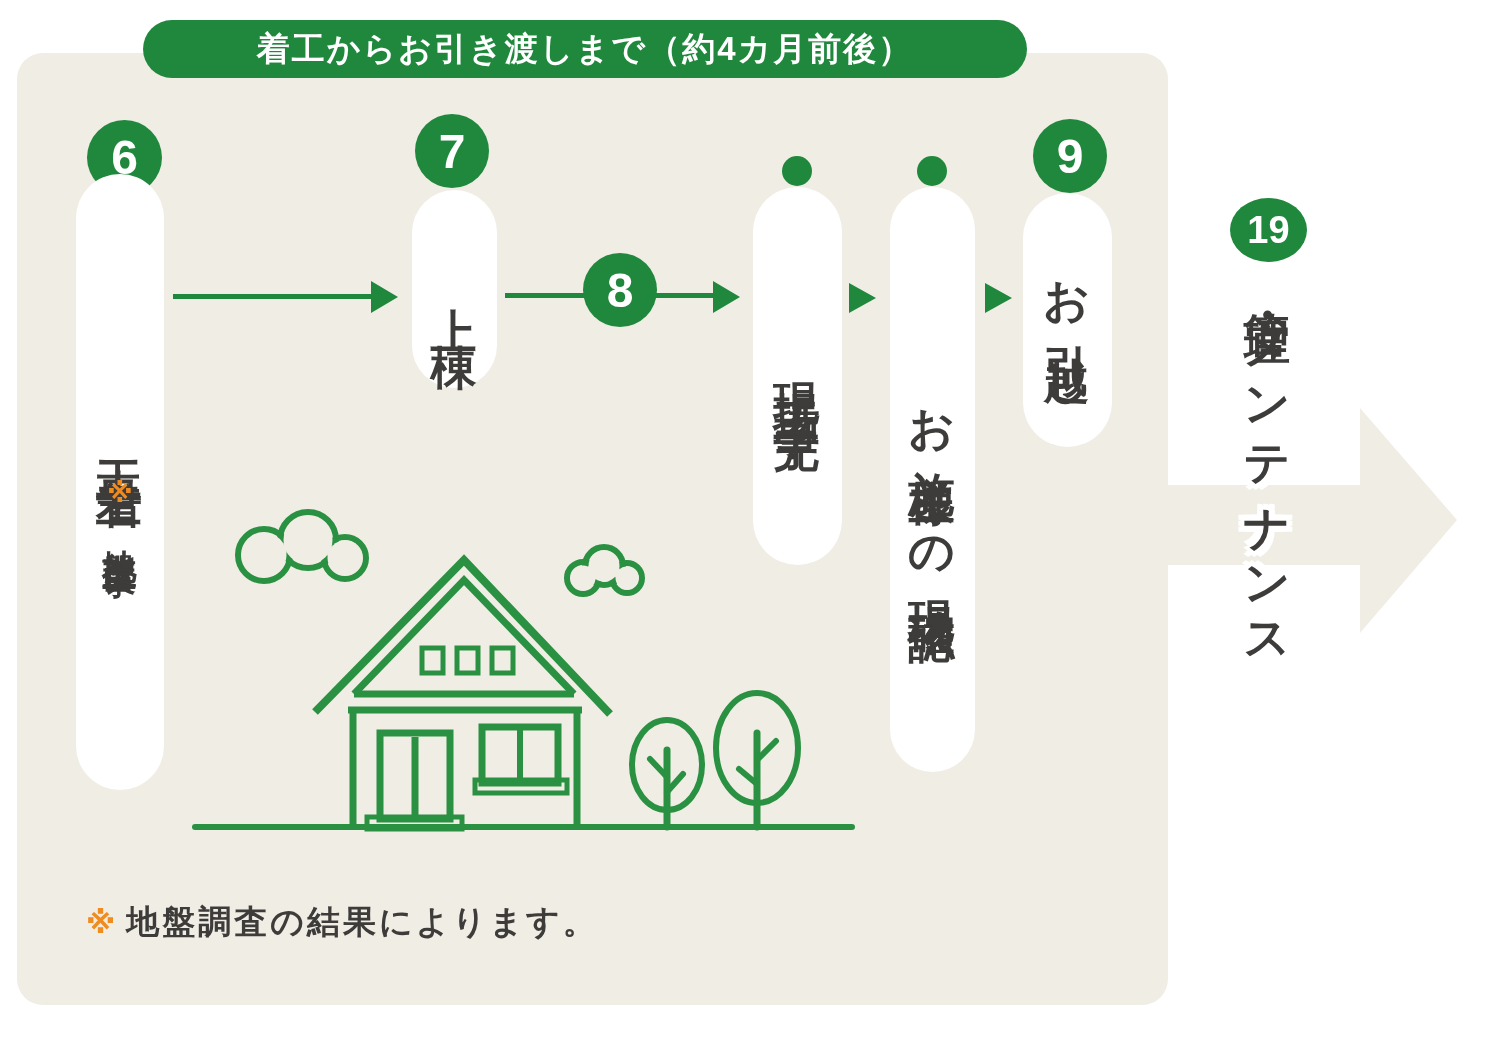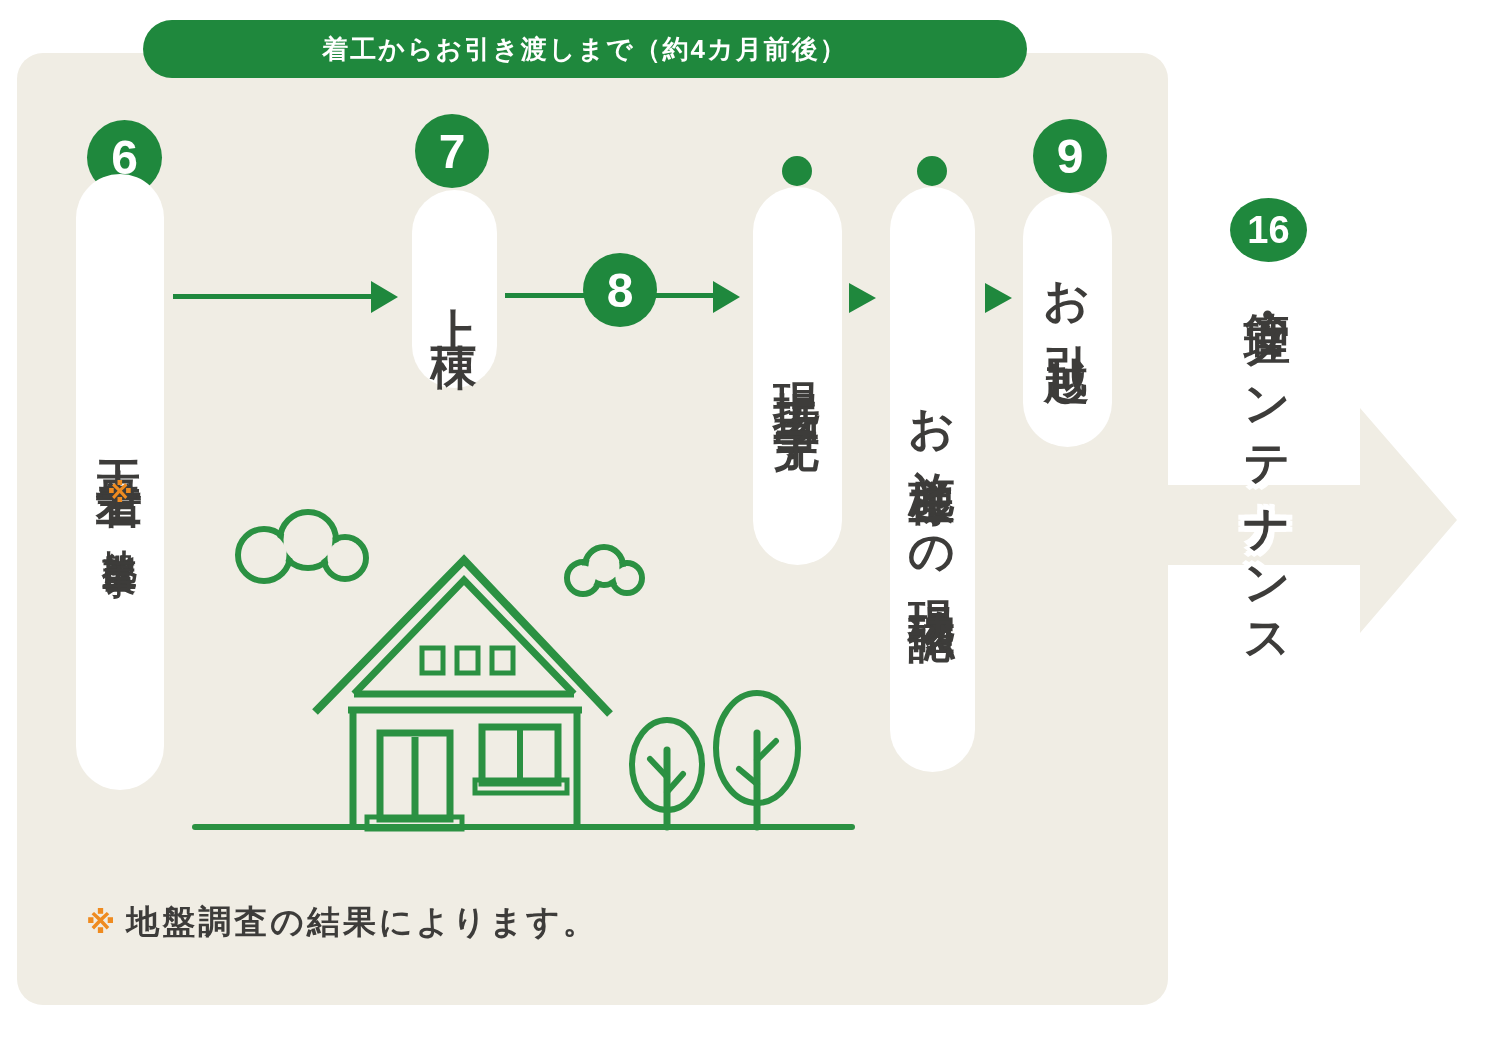--- a/index.html
+++ b/index.html
@@ -12,21 +12,21 @@
   html,body{margin:0;padding:0;background:#fff;}
   .canvas{
     position:relative;width:1500px;height:1039px;background:#ffffff;overflow:hidden;
     font-family:"Liberation Sans","DejaVu Sans",sans-serif;color:var(--dark);
   }
   .panel{position:absolute;left:17px;top:53px;width:1151px;height:952px;
     background:var(--panel);border-radius:26px;}
   .big-arrow{position:absolute;left:1120px;top:405px;width:340px;height:230px;}
   .banner{position:absolute;left:143px;top:20px;width:884px;height:58px;background:var(--green);
     border-radius:29px;display:flex;align-items:center;justify-content:center;}
-  .banner-text{color:#fff;font-size:26px;font-weight:800;letter-spacing:2px;white-space:nowrap;}
+  .banner-text{color:#fff;font-size:33px;font-weight:800;letter-spacing:2px;white-space:nowrap;}
   .num{position:absolute;background:var(--green);border-radius:50%;color:#fff;font-weight:700;
     display:flex;align-items:center;justify-content:center;}
   .n6{left:87px;top:120px;width:75px;height:75px;font-size:48px;}
   .n7{left:415px;top:114px;width:74px;height:74px;font-size:48px;}
   .n8{left:583px;top:253px;width:74px;height:74px;font-size:48px;}
   .n9{left:1033px;top:119px;width:74px;height:74px;font-size:48px;}
   .n10{left:1230px;top:198px;width:77px;height:64px;font-size:38px;border-radius:50%;}
   .dot{position:absolute;width:30px;height:30px;border-radius:50%;background:var(--green);}
   .dot1{left:782px;top:156px;}
   .dot2{left:917px;top:156px;}
@@ -131,21 +131,21 @@
   <div class="num n9">
     <span>9</span>
   </div>
   <div class="pill pill9">
     <div class="vcol">
       <span class="t-move">お引越し</span>
     </div>
   </div>
 
   <div class="num n10">
-    <span>16</span>
+    <span>19</span>
   </div>
   <div class="step10-label">管理・メンテナンス</div>
 
   <svg class="house-svg" viewBox="0 0 680 340" aria-hidden="true">
     <g stroke="#2B9142" fill="none">
 
       <g stroke-width="6">
         <circle cx="74" cy="55" r="26"></circle>
         <circle cx="118" cy="40" r="28"></circle>
         <circle cx="155" cy="58" r="21"></circle>

